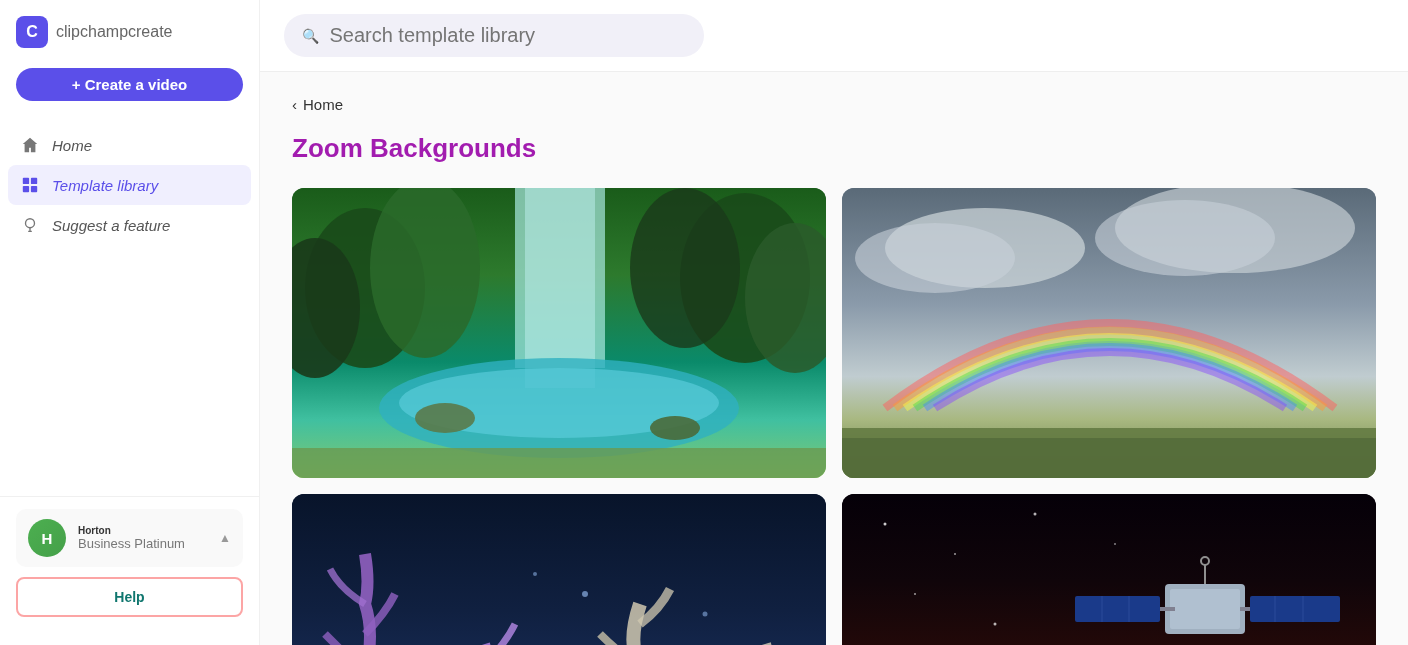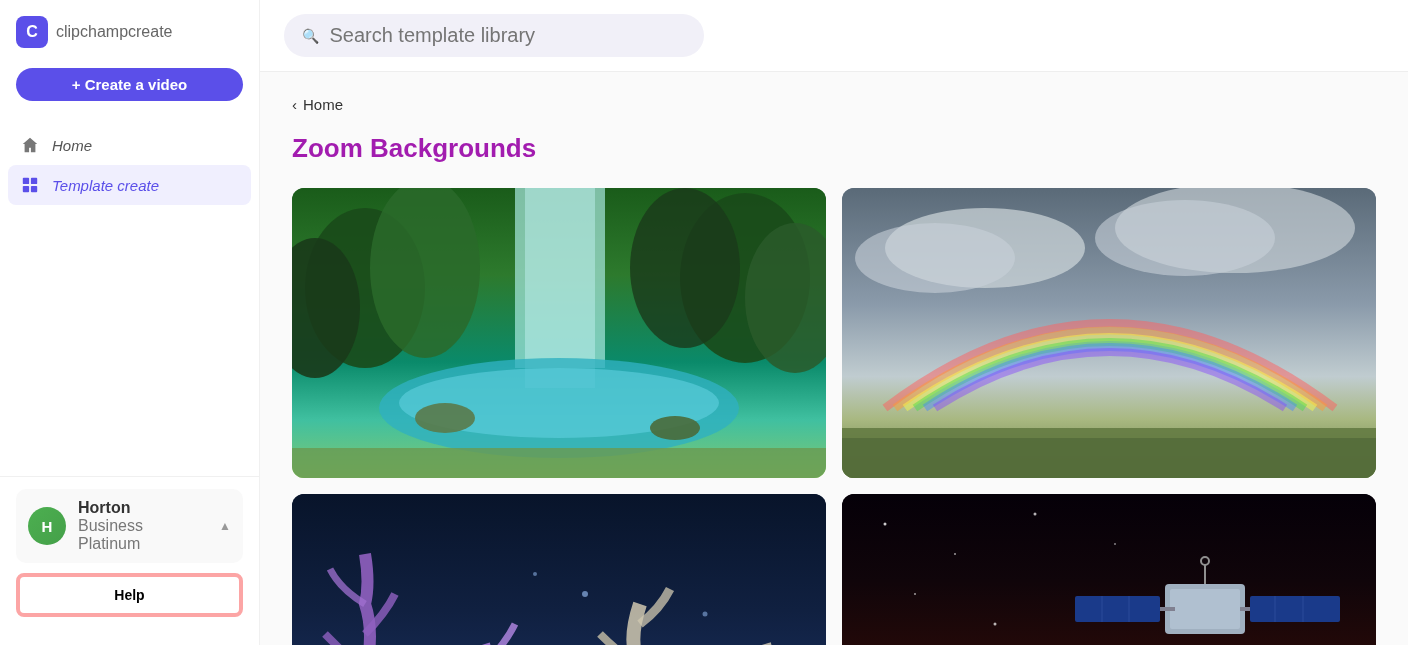--- a/index.html
+++ b/index.html
@@ -123,37 +123,37 @@
       display: flex;
       align-items: center;
       justify-content: center;
       color: #fff;
       font-size: 15px;
       font-weight: bold;
       flex-shrink: 0;
     }
 
     .user-info { flex: 1; }
-    .user-name { font-size: 16px; font-weight: 600; color: #333; }
-    .user-plan { font-size: 16px; color: #777; }
+    .user-name { font-size: 10px; font-weight: 600; color: #333; }
+    .user-plan { font-size: 13px; color: #777; }
 
     .chevron-up {
       color: #999;
       font-size: 12px;
     }
 
     .help-btn {
       width: 100%;
       background: #fff;
-      border: 4px solid #fca5a5;
+      border: 2px solid #fca5a5;
       border-radius: 8px;
       padding: 10px;
       font-size: 14px;
       font-weight: 600;
-      color: #000000;
+      color: #0f766e;
       cursor: pointer;
       text-align: center;
     }
 
     
     #main {
       flex: 1;
       display: flex;
       flex-direction: column;
       overflow: hidden;
@@ -328,23 +328,32 @@
 
     <div class="nav-item active">
       <div class="nav-icon">
         <svg viewBox="0 0 20 20" fill="#5b4fe9">
             <rect x="2" y="2" width="7" height="7" rx="1"></rect>
             <rect x="11" y="2" width="7" height="7" rx="1"></rect>
             <rect x="2" y="11" width="7" height="7" rx="1"></rect>
             <rect x="11" y="11" width="7" height="7" rx="1"></rect>
           </svg>
       </div>
-      <span>Template create</span>
-    </div>
-
+      <span>Template library</span>
+    </div>
+
+    <div class="nav-item">
+      <div class="nav-icon">
+        <svg viewBox="0 0 20 20" fill="#777">
+            <circle cx="10" cy="8" r="5" stroke="#777" stroke-width="1.5" fill="none"></circle>
+            <path d="M10 13v4M8 17h4" stroke="#777" stroke-width="1.5"></path>
+          </svg>
+      </div>
+      <span>Suggest a feature</span>
+    </div>
 
   </div>
 
   <div class="sidebar-bottom">
     <div class="user-card">
       <div class="user-avatar">
         <span>H</span>
       </div>
       <div class="user-info">
         <div class="user-name">Horton</div>

